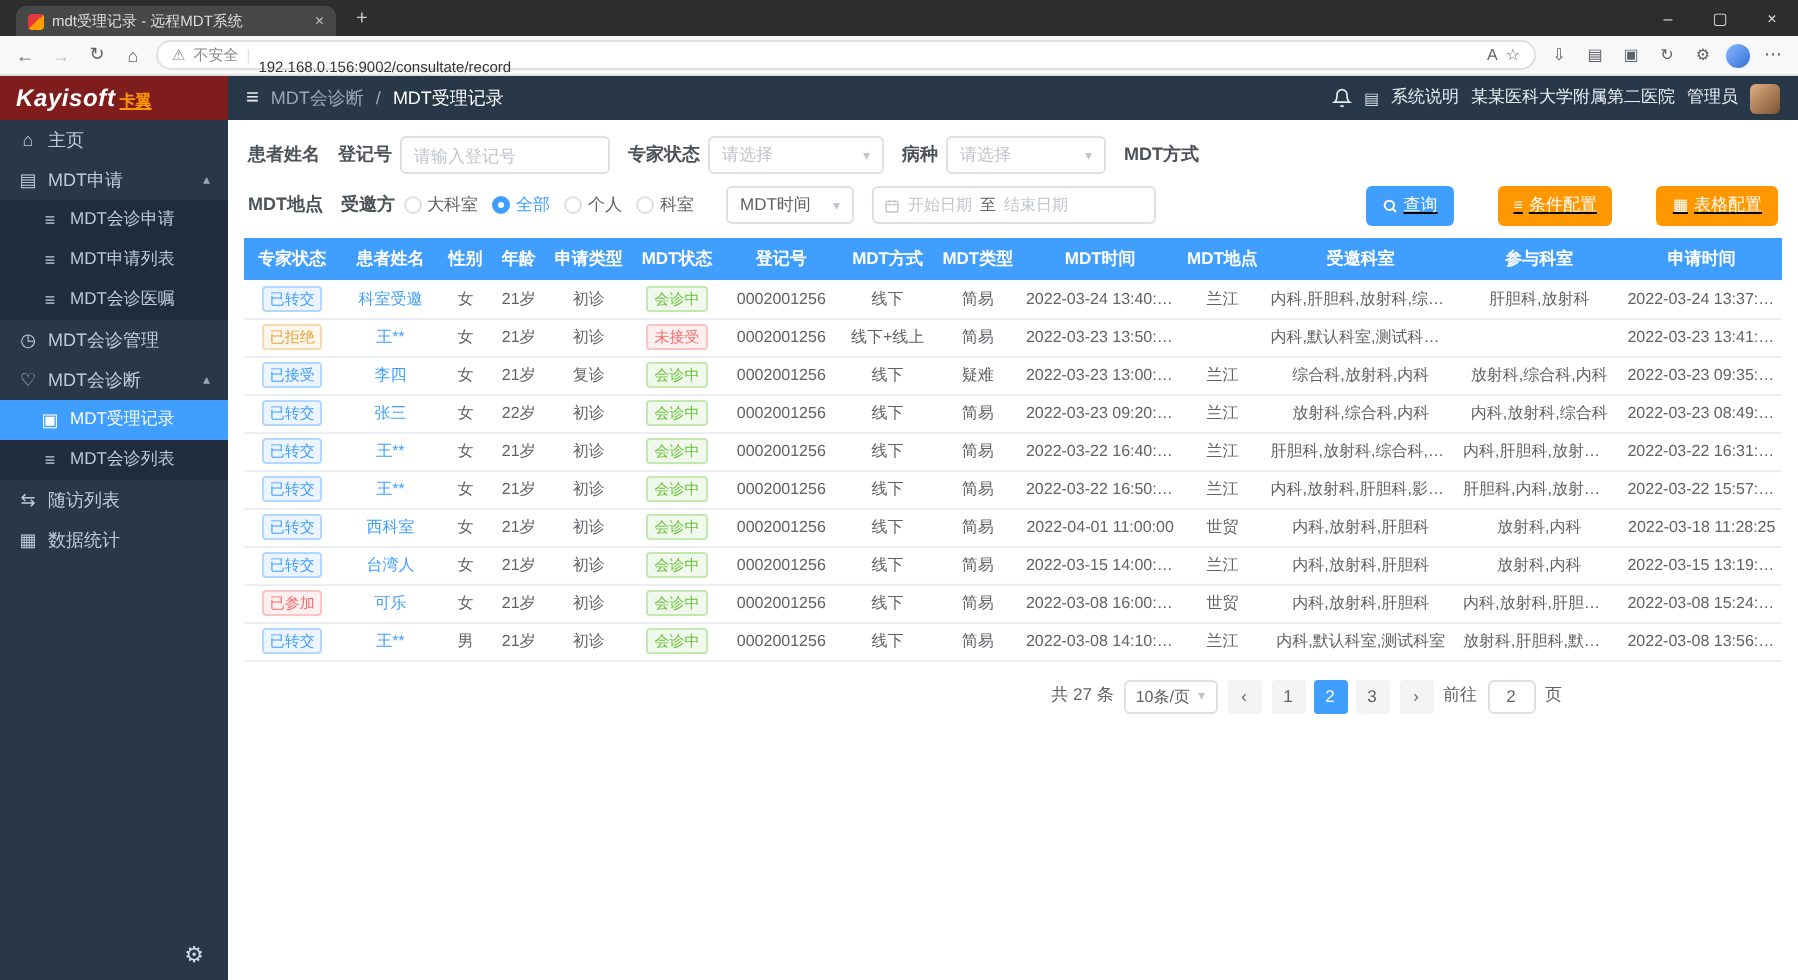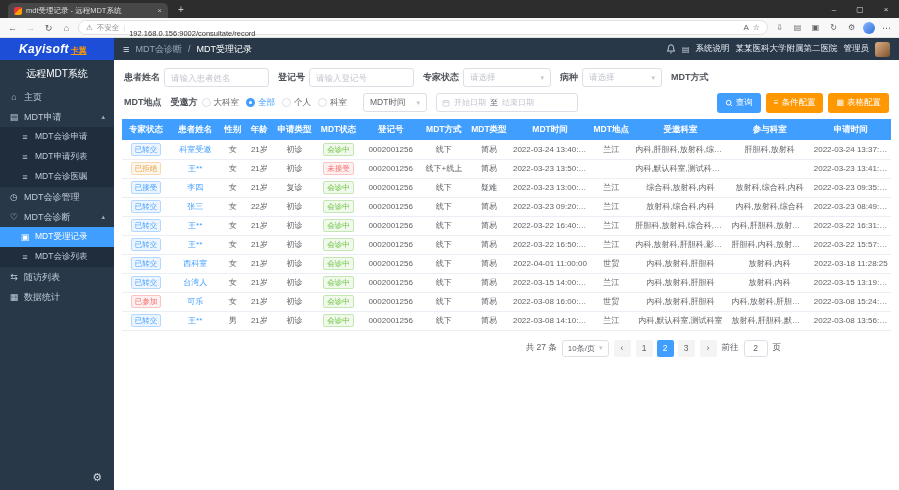--- a/index.html
+++ b/index.html
@@ -25,21 +25,21 @@
   .not-secure { color:#8a8a8a; }
   .url-sep { color:#ddd; }
   .url-text { color:#333; flex:1; white-space:nowrap; overflow:hidden;margin-top:12px; }
   .field-icon { color:#5f6368; font-size:8px; }
   .ext-icon { color:#5f6368; font-size:8px; width:13px; text-align:center; }
   .avatar-mini { width:12px; height:12px; border-radius:50%; background:linear-gradient(135deg,#8cb8ff,#2f6fd8); flex:none; }
 
   
   .app { flex:1; display:flex; min-height:0; }
   .sidebar { width:114px; background:#293848; display:flex; flex-direction:column; position:relative; flex:none; }
-  .logo { height:22px; background:#1d4ed8; display:flex; align-items:center; padding-left:19px; flex:none; }
+  .logo { height:22px; background:#7f1d1d; display:flex; align-items:center; padding-left:8px; flex:none; }
   .logo-text { color:#fff; font-weight:bold; font-style:italic; font-size:12px; letter-spacing:.3px; }
   .logo-cn { color:#ff9700; font-size:8px; font-weight:bold; margin-left:2px; margin-top:3px;text-decoration:underline; }
   .sys-name { color:#fff; font-size:10px; text-align:center; padding:7px 0 6px; }
   .menu-item { height:20px; display:flex; align-items:center; padding:0 9px; color:#bfcbd9; font-size:9px; gap:5px; cursor:pointer; }
   .menu-item.sub { background:#1f2d3d; padding-left:20px; font-size:8.5px; }
   .menu-item.active { background:#409eff; color:#fff; }
   .mi-icon { font-size:9px; width:10px; text-align:center; flex:none; }
   .chevron { margin-left:auto; font-size:7px; color:#97a8be; }
   .gear { position:absolute; bottom:6px; right:12px; color:#d3dae2; font-size:11px; cursor:pointer; }
 
@@ -67,21 +67,21 @@
   .radio { display:flex; align-items:center; gap:3px; font-size:8.5px; color:#606266; margin-right:7px; cursor:pointer; }
   .rdot { width:9px; height:9px; border:1px solid #dcdfe6; border-radius:50%; background:#fff; flex:none; }
   .radio.checked .rdot { border:3px solid #409eff; }
   .radio.checked .lab { color:#409eff; }
   .daterange { width:142px; height:19px; border:1px solid #dcdfe6; border-radius:3px; display:flex; align-items:center; gap:4px; padding:0 5px; font-size:8px; cursor:pointer; }
   .dr-sep { color:#606266; }
   .btn { height:20px; border:none; border-radius:3px; color:#fff; font-size:8.5px; display:flex; align-items:center; padding:0 8px; gap:3px; cursor:pointer; white-space:nowrap; }
   .btn-blue { background:#409eff; }
   .btn-orange { background:#ff9700; }
   .btn-icon { font-size:8px; }
-  .btn-group { margin-left:auto; display:flex; gap:5px; }
+  .btn-group { margin-left:auto; display:flex; gap:22px;text-decoration:underline; }
 
   .table-wrap { padding:1px 8px 0; }
   table { width:100%; border-collapse:collapse; table-layout:fixed; }
   th { background:#409eff; color:#fff; font-size:8.5px; font-weight:700; height:21px; padding:0 2px; white-space:nowrap; overflow:hidden; text-align:center; }
   td { height:19px; font-size:8px; color:#606266; text-align:center; border-bottom:1px solid #ebeef5; padding:0 3px; white-space:nowrap; overflow:hidden; text-overflow:ellipsis; }
   .link { color:#409eff; cursor:pointer; }
   .tag { display:inline-block; border:1px solid; border-radius:2px; padding:0 3px; font-size:7.5px; line-height:11px; }
   .tag-blue   { color:#409eff; background:#ecf5ff; border-color:#b3d8ff; }
   .tag-orange { color:#e6a23c; background:#fdf6ec; border-color:#f5dab1; }
   .tag-red    { color:#f56c6c; background:#fef0f0; border-color:#fbc4c4; }
@@ -135,21 +135,20 @@
     <span class="nav-icon">⋯</span>
   </div>
 
   <div class="app">
 
     <aside class="sidebar">
       <div class="logo">
         <span class="logo-text">Kayisoft</span>
         <span class="logo-cn">卡翼</span>
       </div>
-      <div class="sys-name">远程MDT系统</div>
       <nav id="menu">
           <div class="menu-item">
             <span class="mi-icon">⌂</span>
             <span class="mi-label">主页</span>
           </div>
           <div class="menu-item">
             <span class="mi-icon">▤</span>
             <span class="mi-label">MDT申请</span>
             <span class="chevron">▴</span>
           </div>
@@ -212,21 +211,20 @@
           <span class="app-avatar"></span>
         </div>
       </div>
 
       <div class="content">
 
         <div class="filter-card">
           <div class="filter-row">
             <div class="fgroup">
               <span class="f-label">患者姓名</span>
-              <input class="f-input w105" placeholder="请输入患者姓名" style="">
             </div>
             <div class="fgroup">
               <span class="f-label">登记号</span>
               <input class="f-input w105" placeholder="请输入登记号" style="">
             </div>
             <div class="fgroup">
               <span class="f-label">专家状态</span>
               <div class="f-select w88">
                 <span class="ph">请选择</span>
                 <span class="sel-arrow">▾</span>

